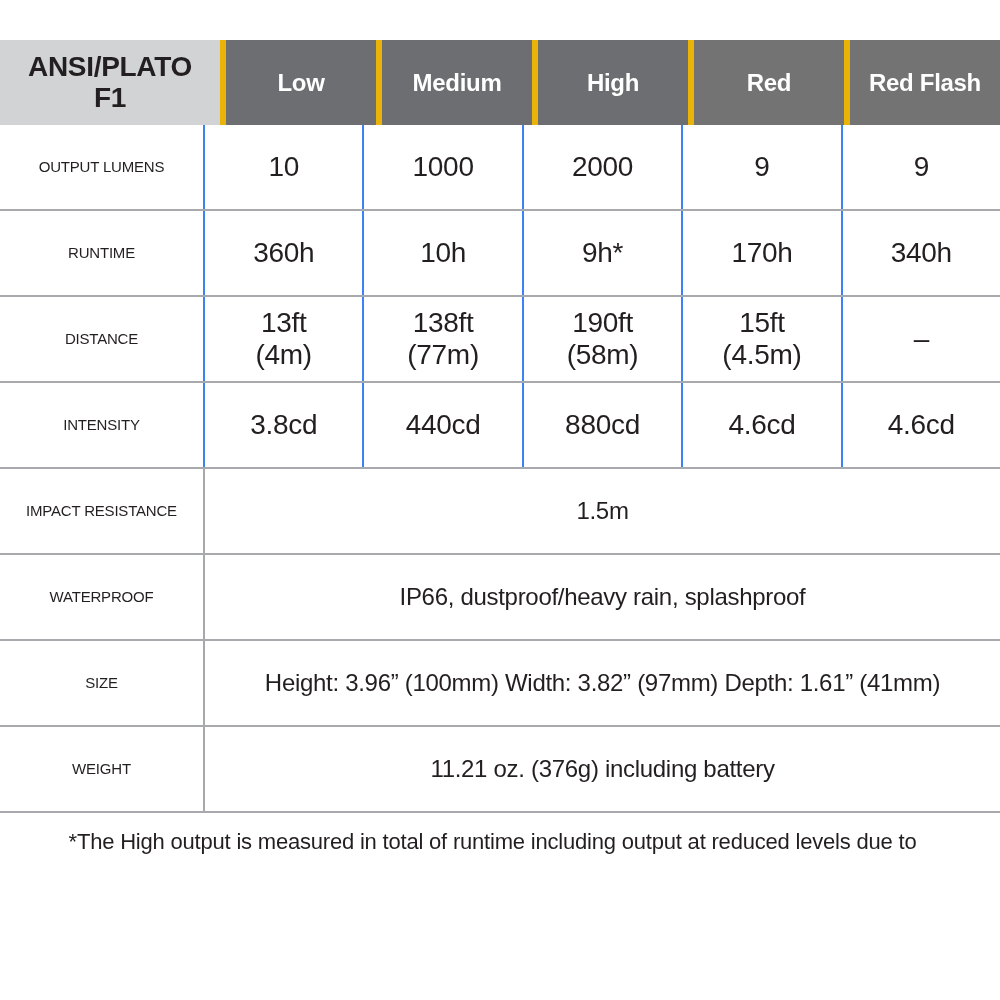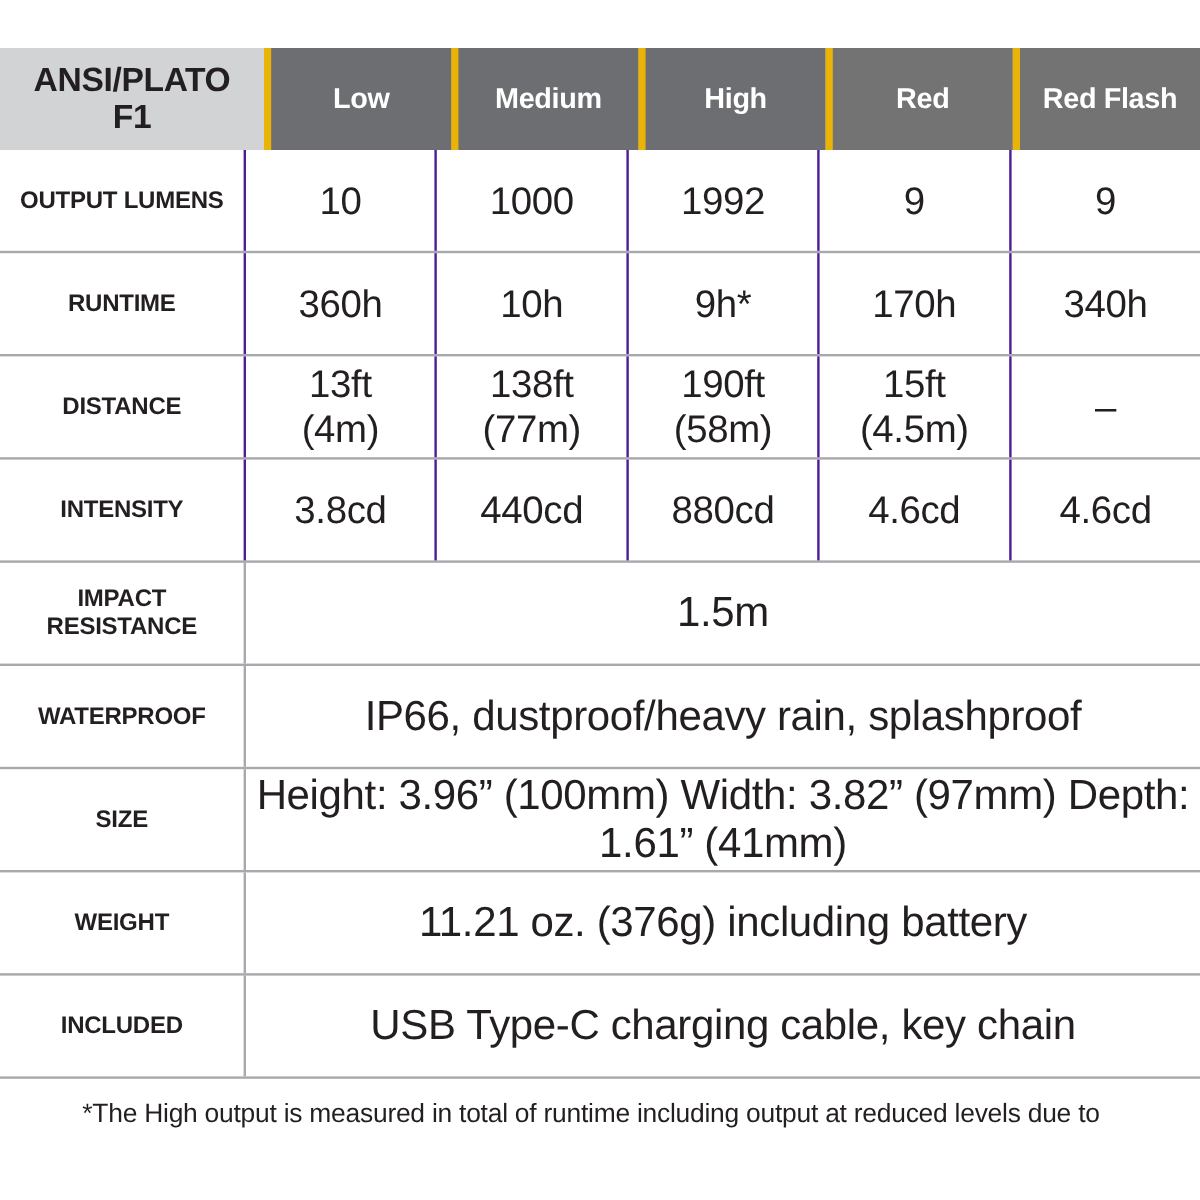--- a/index.html
+++ b/index.html
@@ -31,37 +31,37 @@
   }
   .cell {
     box-sizing: border-box;
     display: flex;
     align-items: center;
     justify-content: center;
     text-align: center;
   }
   .label-cell {
     flex: 0 0 203px;
-    font-weight: bold;
-    font-size: 20px;
+    font-weight: normal;
+    font-size: 15px;
     line-height: 1.15;
-    padding: 0 14px;
+    padding: 0 25px;
     letter-spacing: -0.2px;
   }
   .value-cell {
     flex: 1 1 0;
-    font-size: 32px;
+    font-size: 28px;
     letter-spacing: -0.3px;
     line-height: 1.15;
-    border-left: 2px solid #4c1d95;
+    border-left: 2px solid #3b82f6;
     white-space: pre-line;
   }
   .span-cell {
     flex: 1 1 0;
-    font-size: 35px;
+    font-size: 24px;
     letter-spacing: -0.3px;
     border-left: 2px solid #a7a9ac;
     padding: 0 4px;
   }
   .corner-cell {
     flex: 0 0 203px;
     background: #d1d3d4;
     font-weight: bold;
     font-size: 28px;
     line-height: 1.1;
@@ -100,21 +100,21 @@
     <div class="cell hcell gray">Medium</div>
     <div class="cell hcell gray">High</div>
     <div class="cell hcell red">Red</div>
     <div class="cell hcell red">Red Flash</div>
   </div>
 
   <div class="row">
     <div class="cell label-cell">OUTPUT LUMENS</div>
     <div class="cell value-cell">10</div>
     <div class="cell value-cell">1000</div>
-    <div class="cell value-cell">1992</div>
+    <div class="cell value-cell">2000</div>
     <div class="cell value-cell">9</div>
     <div class="cell value-cell">9</div>
   </div>
 
   <div class="row sep">
     <div class="cell label-cell">RUNTIME</div>
     <div class="cell value-cell">360h</div>
     <div class="cell value-cell">10h</div>
     <div class="cell value-cell">9h*</div>
     <div class="cell value-cell">170h</div>
@@ -156,22 +156,18 @@
   <div class="row sep">
     <div class="cell label-cell">SIZE</div>
     <div class="cell span-cell">Height: 3.96” (100mm) Width: 3.82” (97mm) Depth: 1.61” (41mm)</div>
   </div>
 
   <div class="row sep">
     <div class="cell label-cell">WEIGHT</div>
     <div class="cell span-cell">11.21 oz. (376g) including battery</div>
   </div>
 
-  <div class="row sep">
-    <div class="cell label-cell">INCLUDED</div>
-    <div class="cell span-cell">USB Type-C charging cable, key chain</div>
-  </div>
 
 </div>
 
 <div class="footnote">
   <div>*The High output is measured in total of runtime including output at reduced levels due to</div>
 </div>
 
 </body></html>

